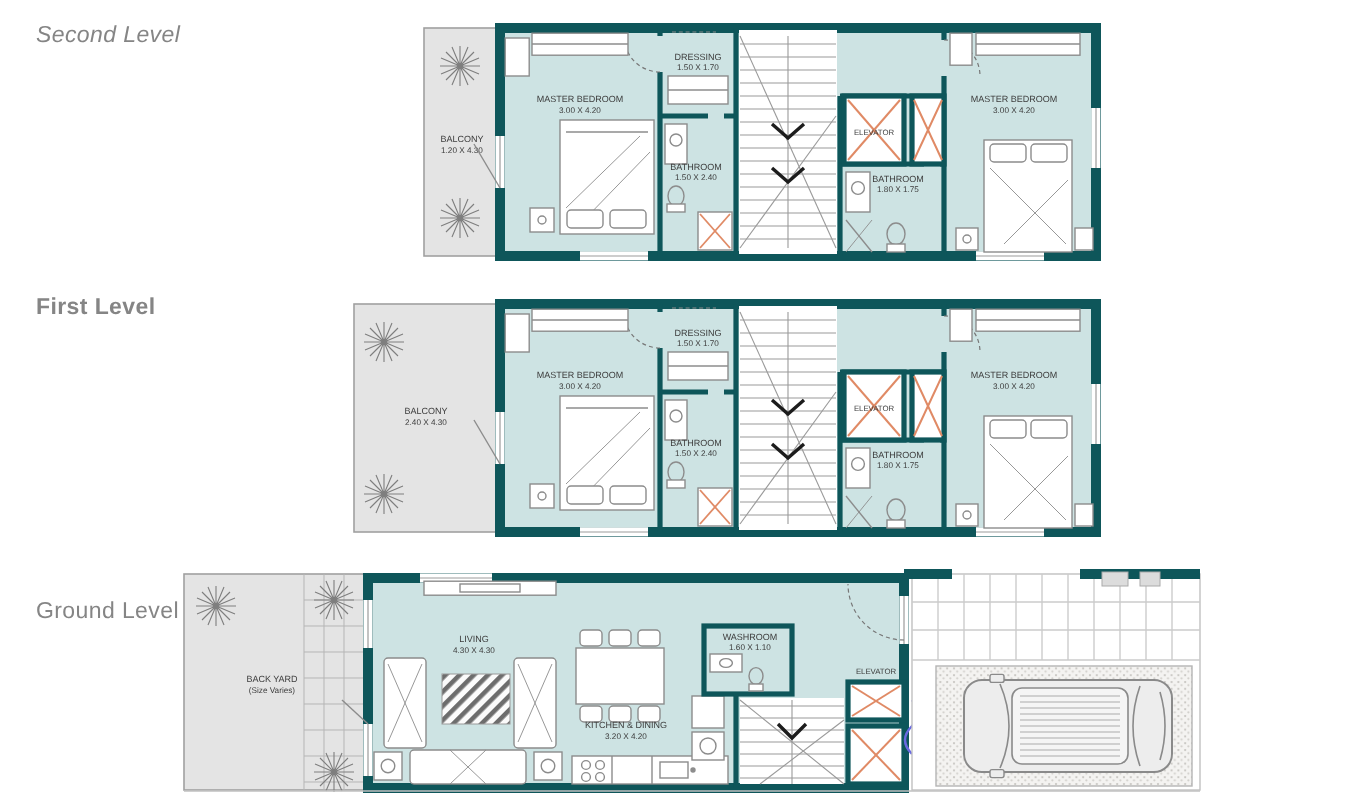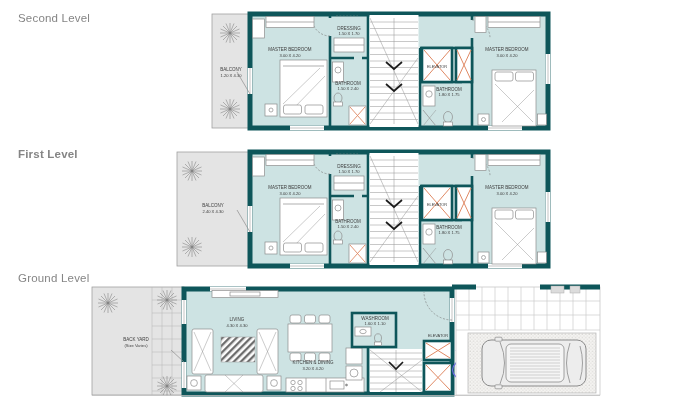--- a/index.html
+++ b/index.html
@@ -1,20 +1,20 @@
 <!DOCTYPE html>
 <html><head>
 <meta charset="utf-8">
 <style>
   html,body{margin:0;padding:0;background:#ffffff;}
   body{width:684px;height:400px;position:relative;overflow:hidden;
        font-family:"Liberation Sans", sans-serif;}
   .lvl-title{position:absolute;left:18px;font-size:11.5px;color:#858585;
              letter-spacing:.2px;}
-  #t-second{top:12px;} #t-first{top:148px;font-weight:bold;} #t-ground{top:272px;}
+  #t-second{top:12px;font-style:italic;} #t-first{top:148px;font-weight:bold;} #t-ground{top:300px;}
   svg{position:absolute;left:0;top:0;}
   text{font-family:"Liberation Sans", sans-serif;fill:#3d3d3d;}
   .rname{font-size:4.5px;} .rdims{font-size:4.1px;} .elv{font-size:3.9px;}
 </style>
 </head>
 <body>
 
 <div class="lvl-title" id="t-second">Second Level</div>
 <div class="lvl-title" id="t-first">First Level</div>
 <div class="lvl-title" id="t-ground">Ground Level</div>

